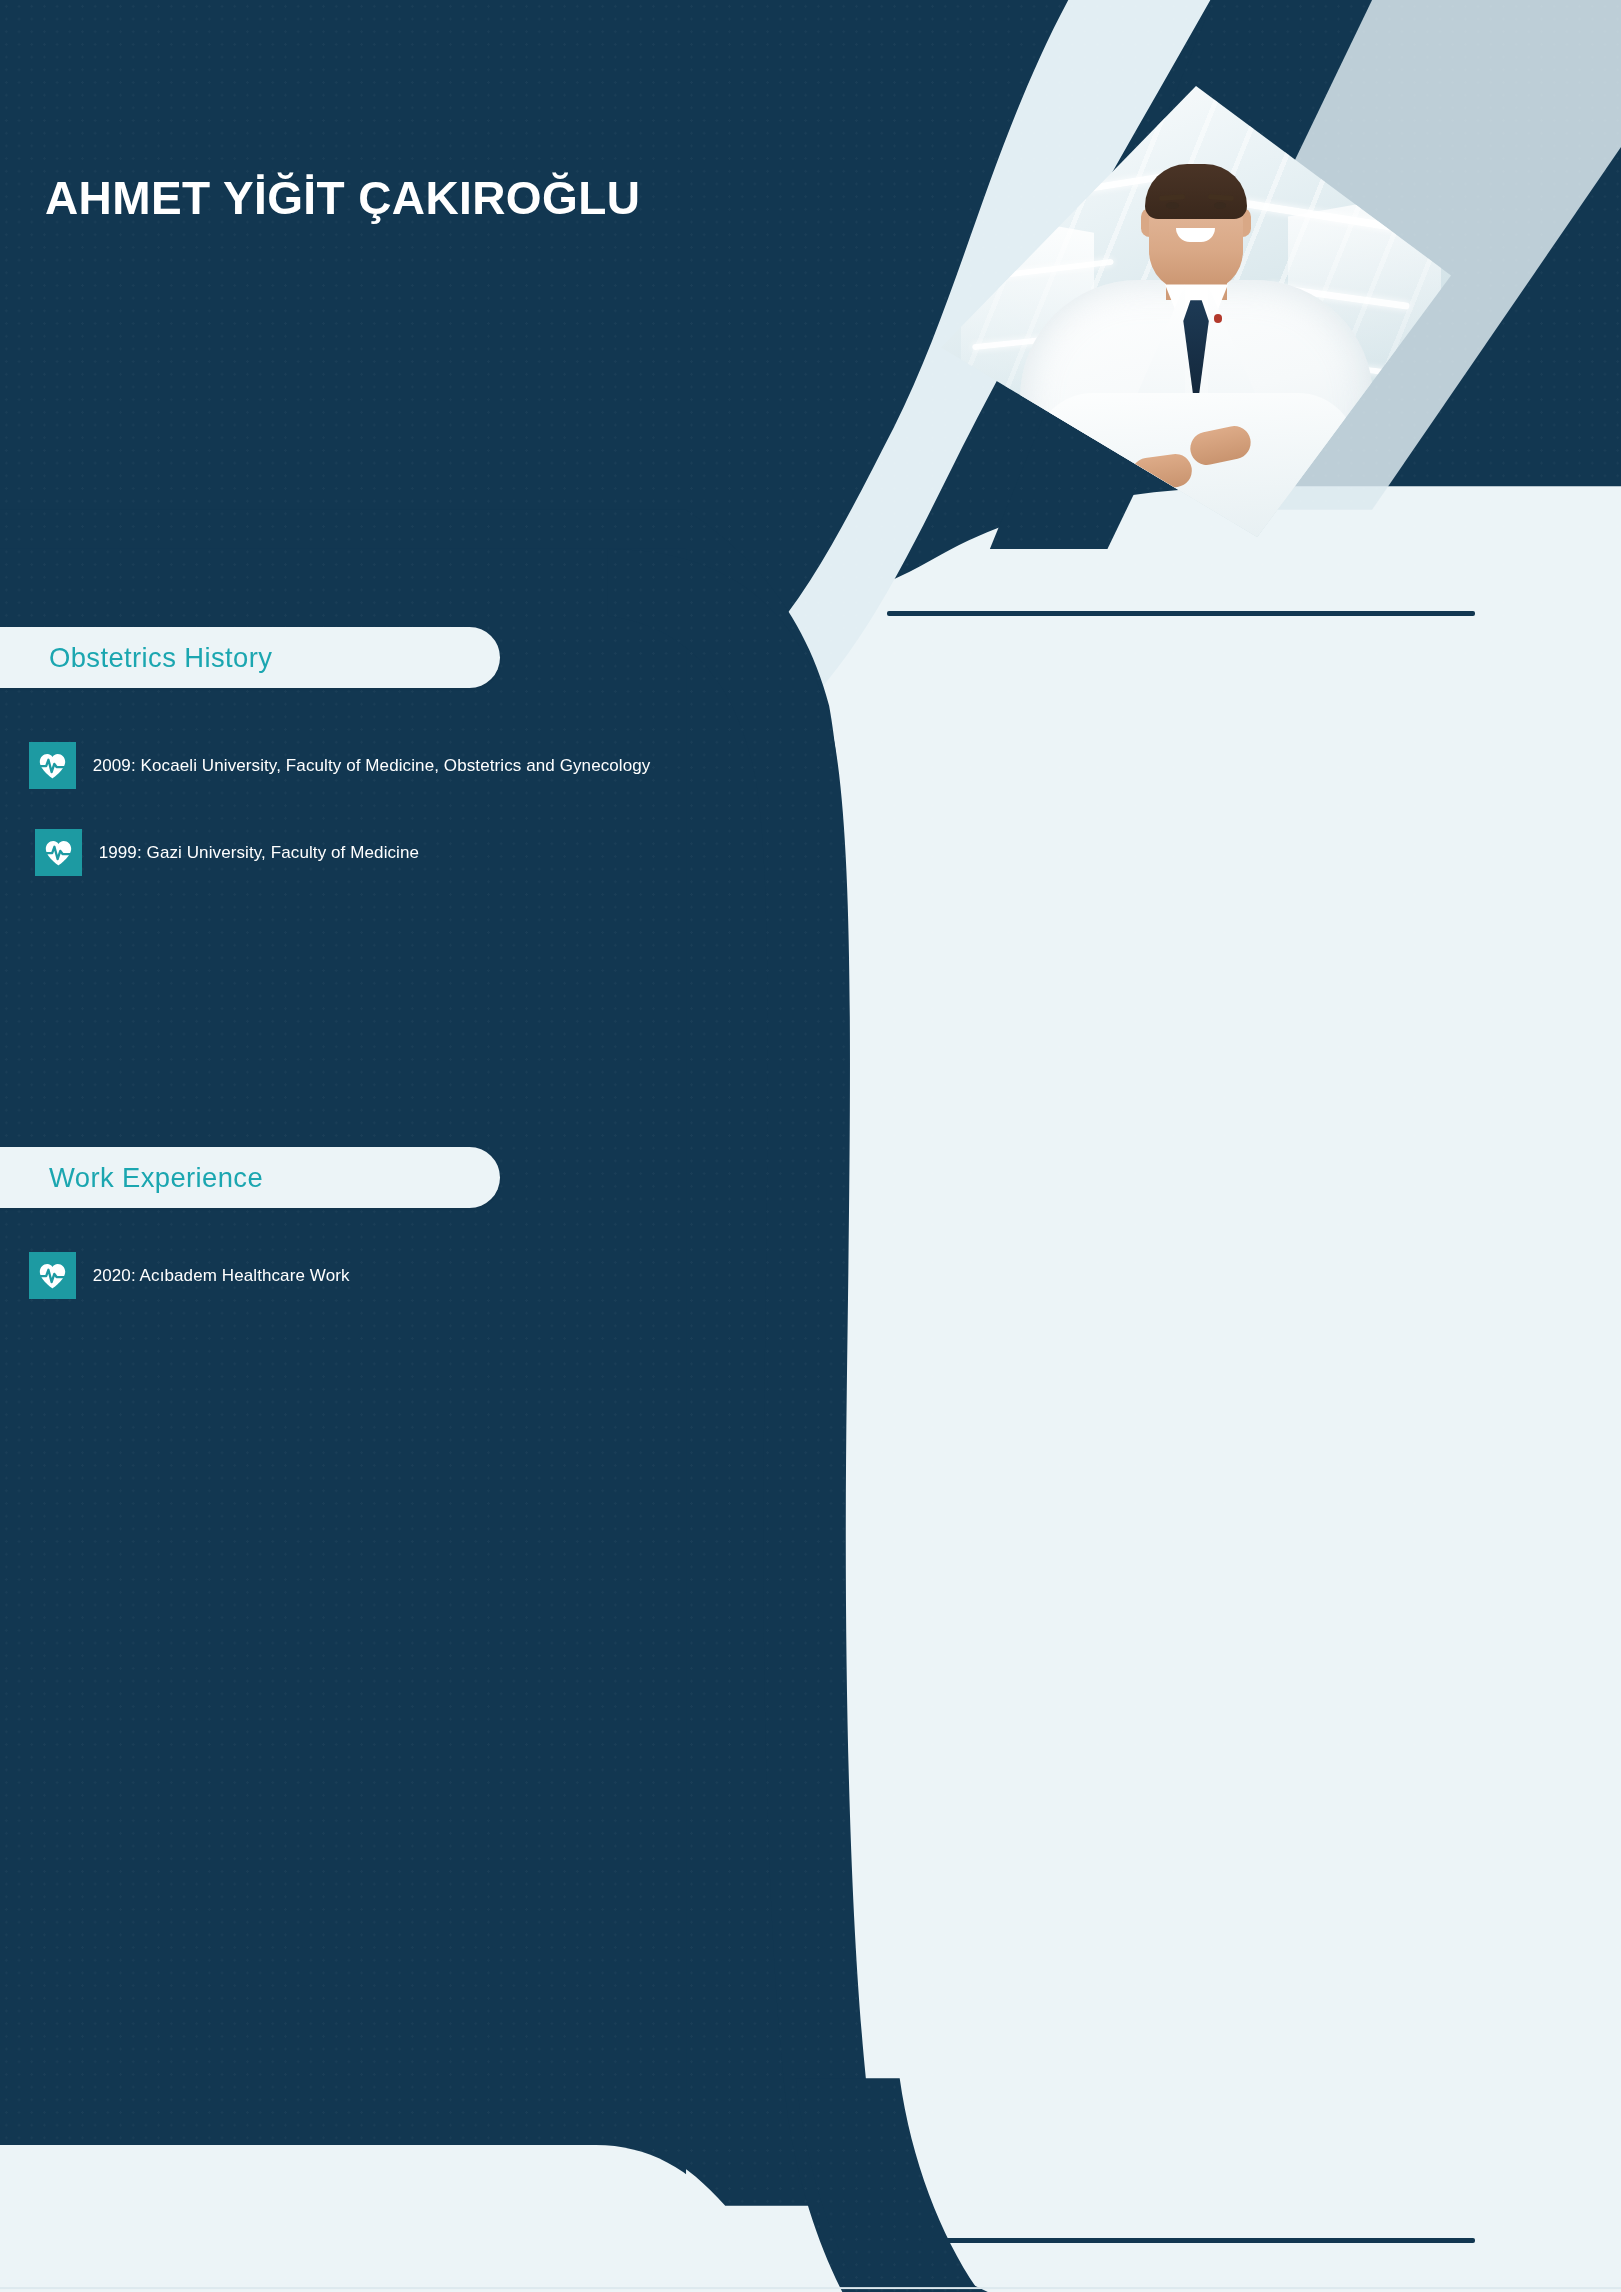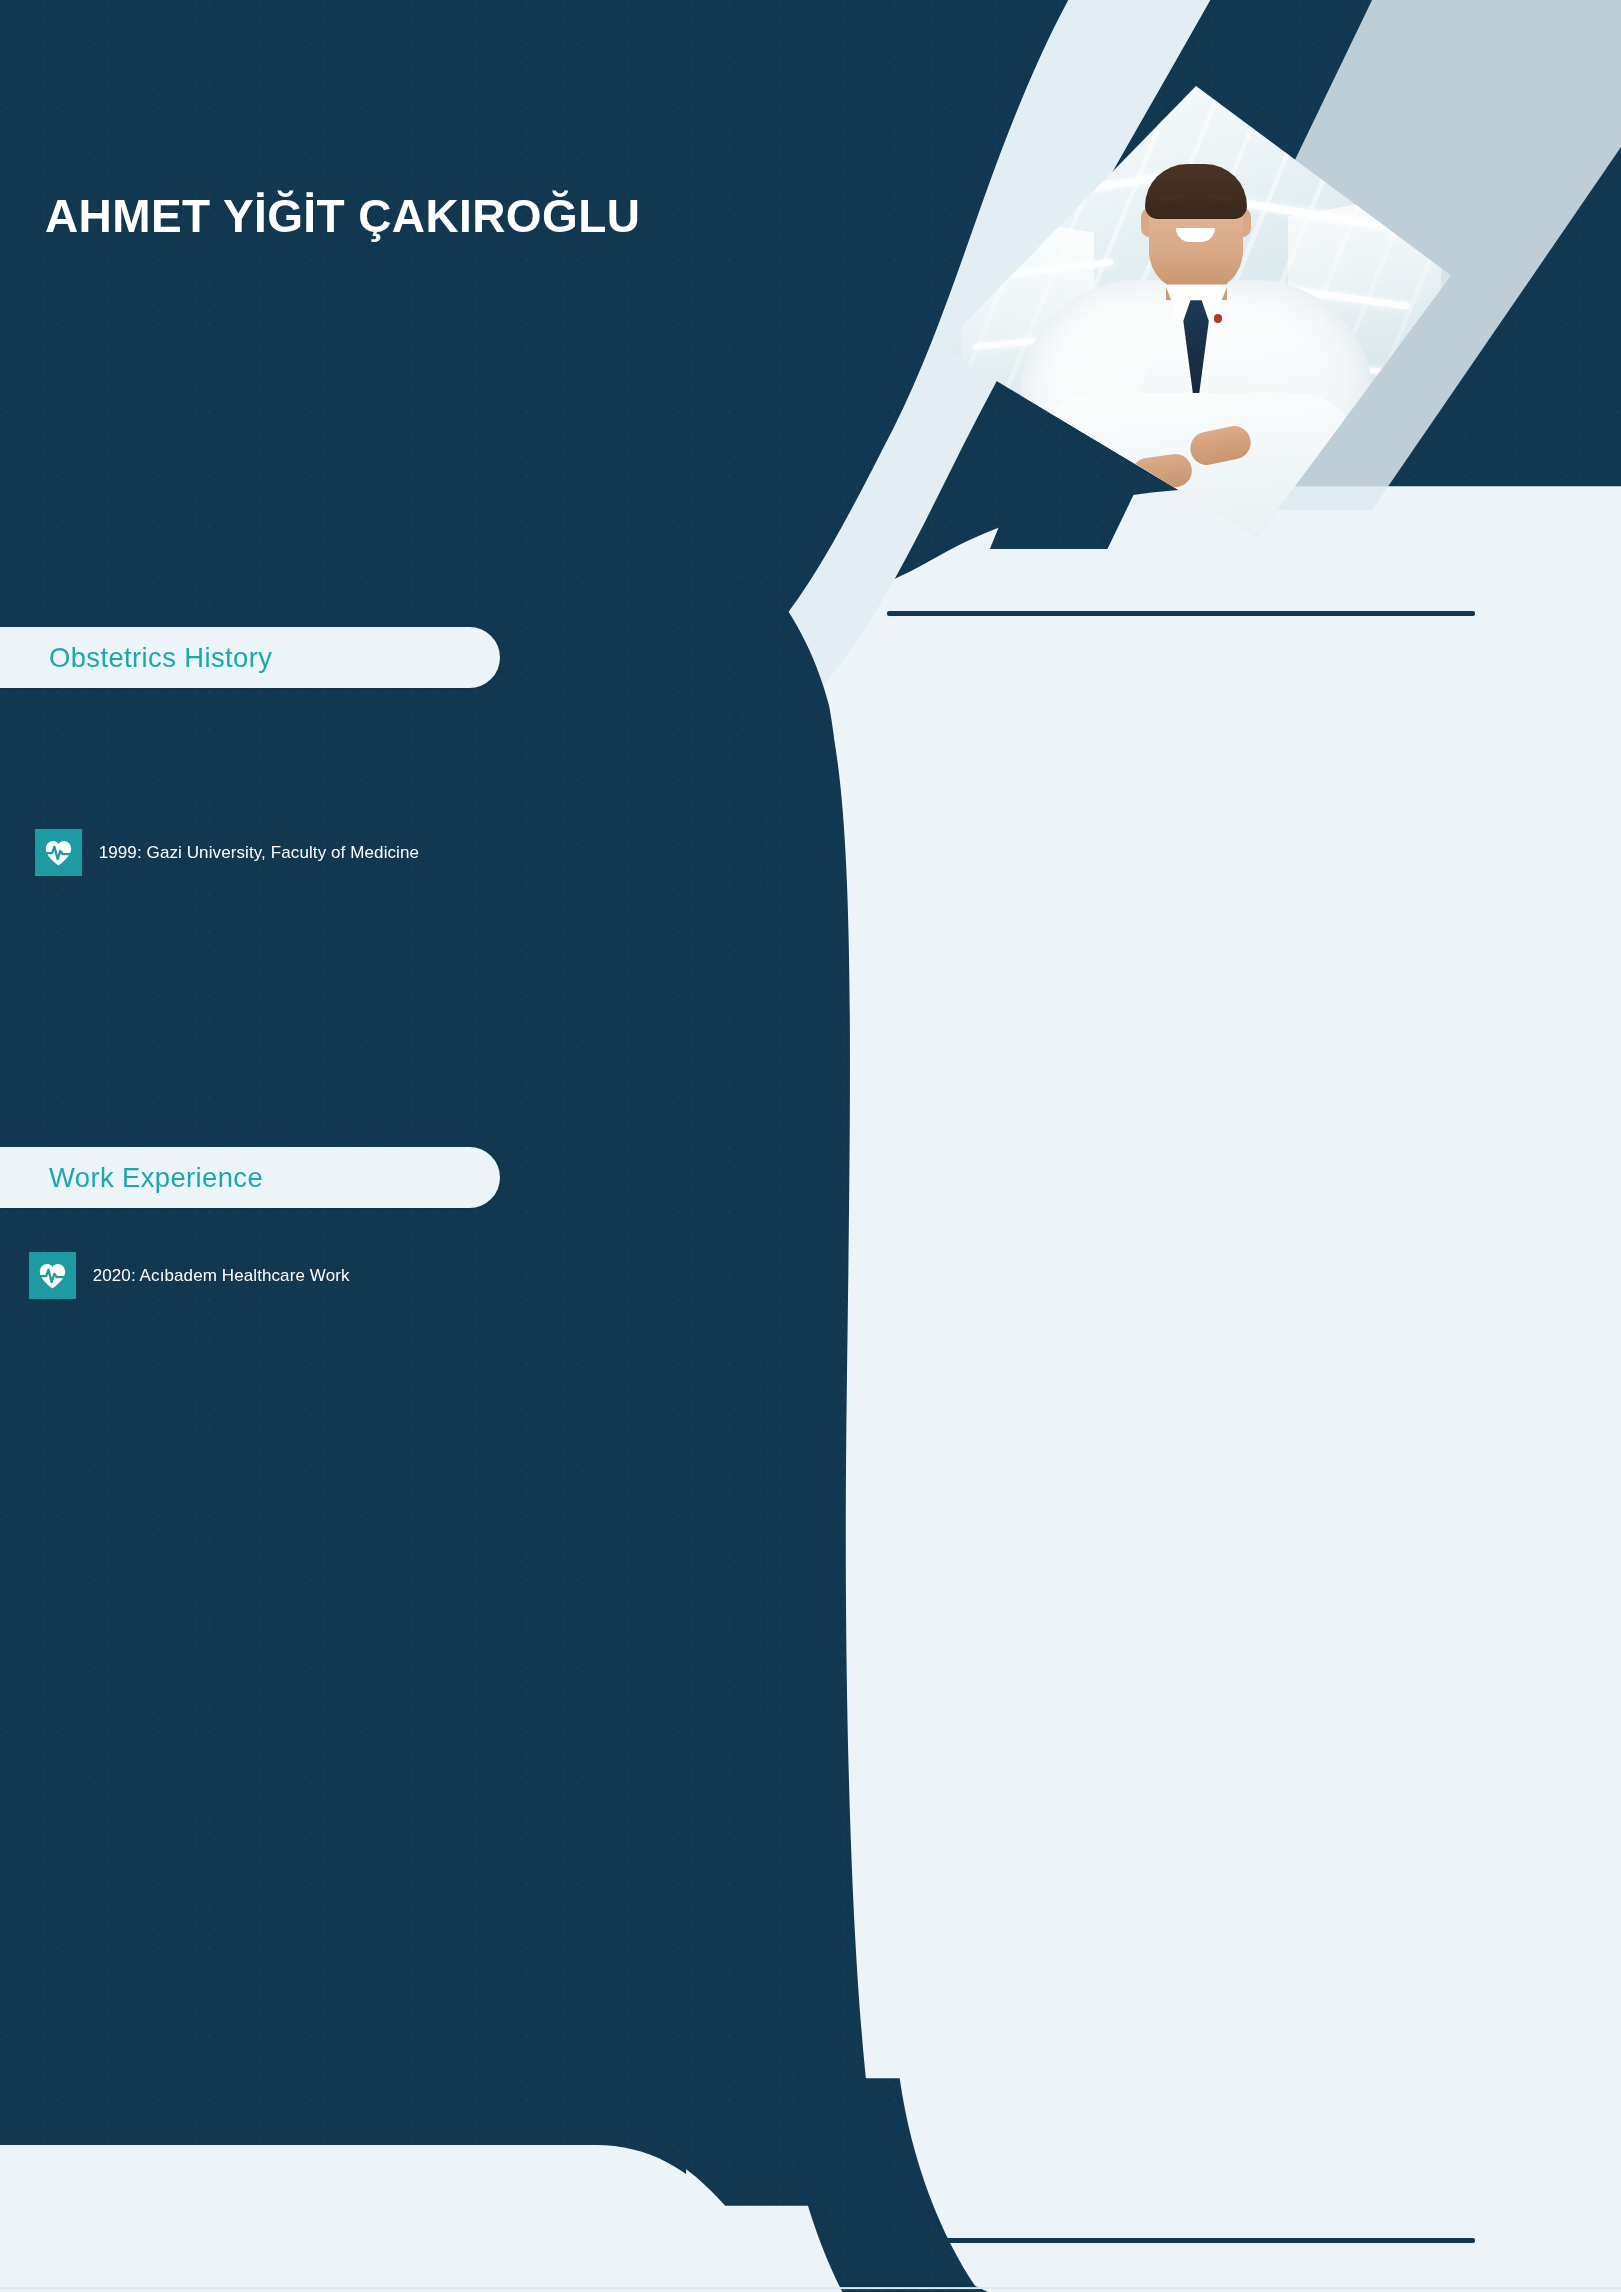--- a/index.html
+++ b/index.html
@@ -188,21 +188,21 @@
   .pin-icon svg{ position:absolute; left:0; top:-2px; }
 
   #doc-title{
     position:absolute; left:45px; top:174px; z-index:6;
     color:#ffffff; line-height:1.02;
   }
   #doc-prefix{
     font-size:47px; font-weight:bold; letter-spacing:0.3px;
   }
   #doc-name{
-    font-size:46px; font-weight:bold; letter-spacing:0.4px; margin-top:19px;
+    font-size:46px; font-weight:bold; letter-spacing:0.4px; margin-top:1px;
   }
   #doc-specialty{
     position:absolute; left:47px; top:345px; z-index:6;
     width:461px;
     color:#35a5ae;
     font-size:25.5px; font-weight:300; line-height:1.26;
   }
 
   
   .section-pill{
@@ -384,20 +384,30 @@
 
 
   <div id="doc-title">
     <div id="doc-name">AHMET YİĞİT ÇAKIROĞLU</div>
   </div>
 
   <div id="sec-education" class="section-pill">
     <span class="t">Obstetrics History</span>
   </div>
 
+  <div class="entry" style="top:742px;">
+    <span class="ico">
+      <svg width="29" height="27.4" viewBox="0 0 32 30">
+        <path d="M16 29 C16 29 2 19.5 2 10.6 C2 5.5 5.9 2 10.2 2 C12.9 2 15 3.5 16 5.4
+                 C17 3.5 19.1 2 21.8 2 C26.1 2 30 5.5 30 10.6 C30 19.5 16 29 16 29 Z" fill="#ffffff"></path>
+        <path d="M1 15.5 H9 L11.5 8.5 L15 22 L18 13 L20.5 16.5 H31" fill="none" stroke="#1d9aa2" stroke-width="2.6" stroke-linecap="round" stroke-linejoin="round"></path>
+      </svg>
+    </span>
+    <span class="txt">2009: Kocaeli University, Faculty of Medicine, Obstetrics and Gynecology</span>
+  </div>
 
   <div class="entry" style="top:829px;margin-left:6px;">
     <span class="ico">
       <svg width="29" height="27.4" viewBox="0 0 32 30">
         <path d="M16 29 C16 29 2 19.5 2 10.6 C2 5.5 5.9 2 10.2 2 C12.9 2 15 3.5 16 5.4
                  C17 3.5 19.1 2 21.8 2 C26.1 2 30 5.5 30 10.6 C30 19.5 16 29 16 29 Z" fill="#ffffff"></path>
         <path d="M1 15.5 H9 L11.5 8.5 L15 22 L18 13 L20.5 16.5 H31" fill="none" stroke="#1d9aa2" stroke-width="2.6" stroke-linecap="round" stroke-linejoin="round"></path>
       </svg>
     </span>
     <span class="txt">1999: Gazi University, Faculty of Medicine</span>

